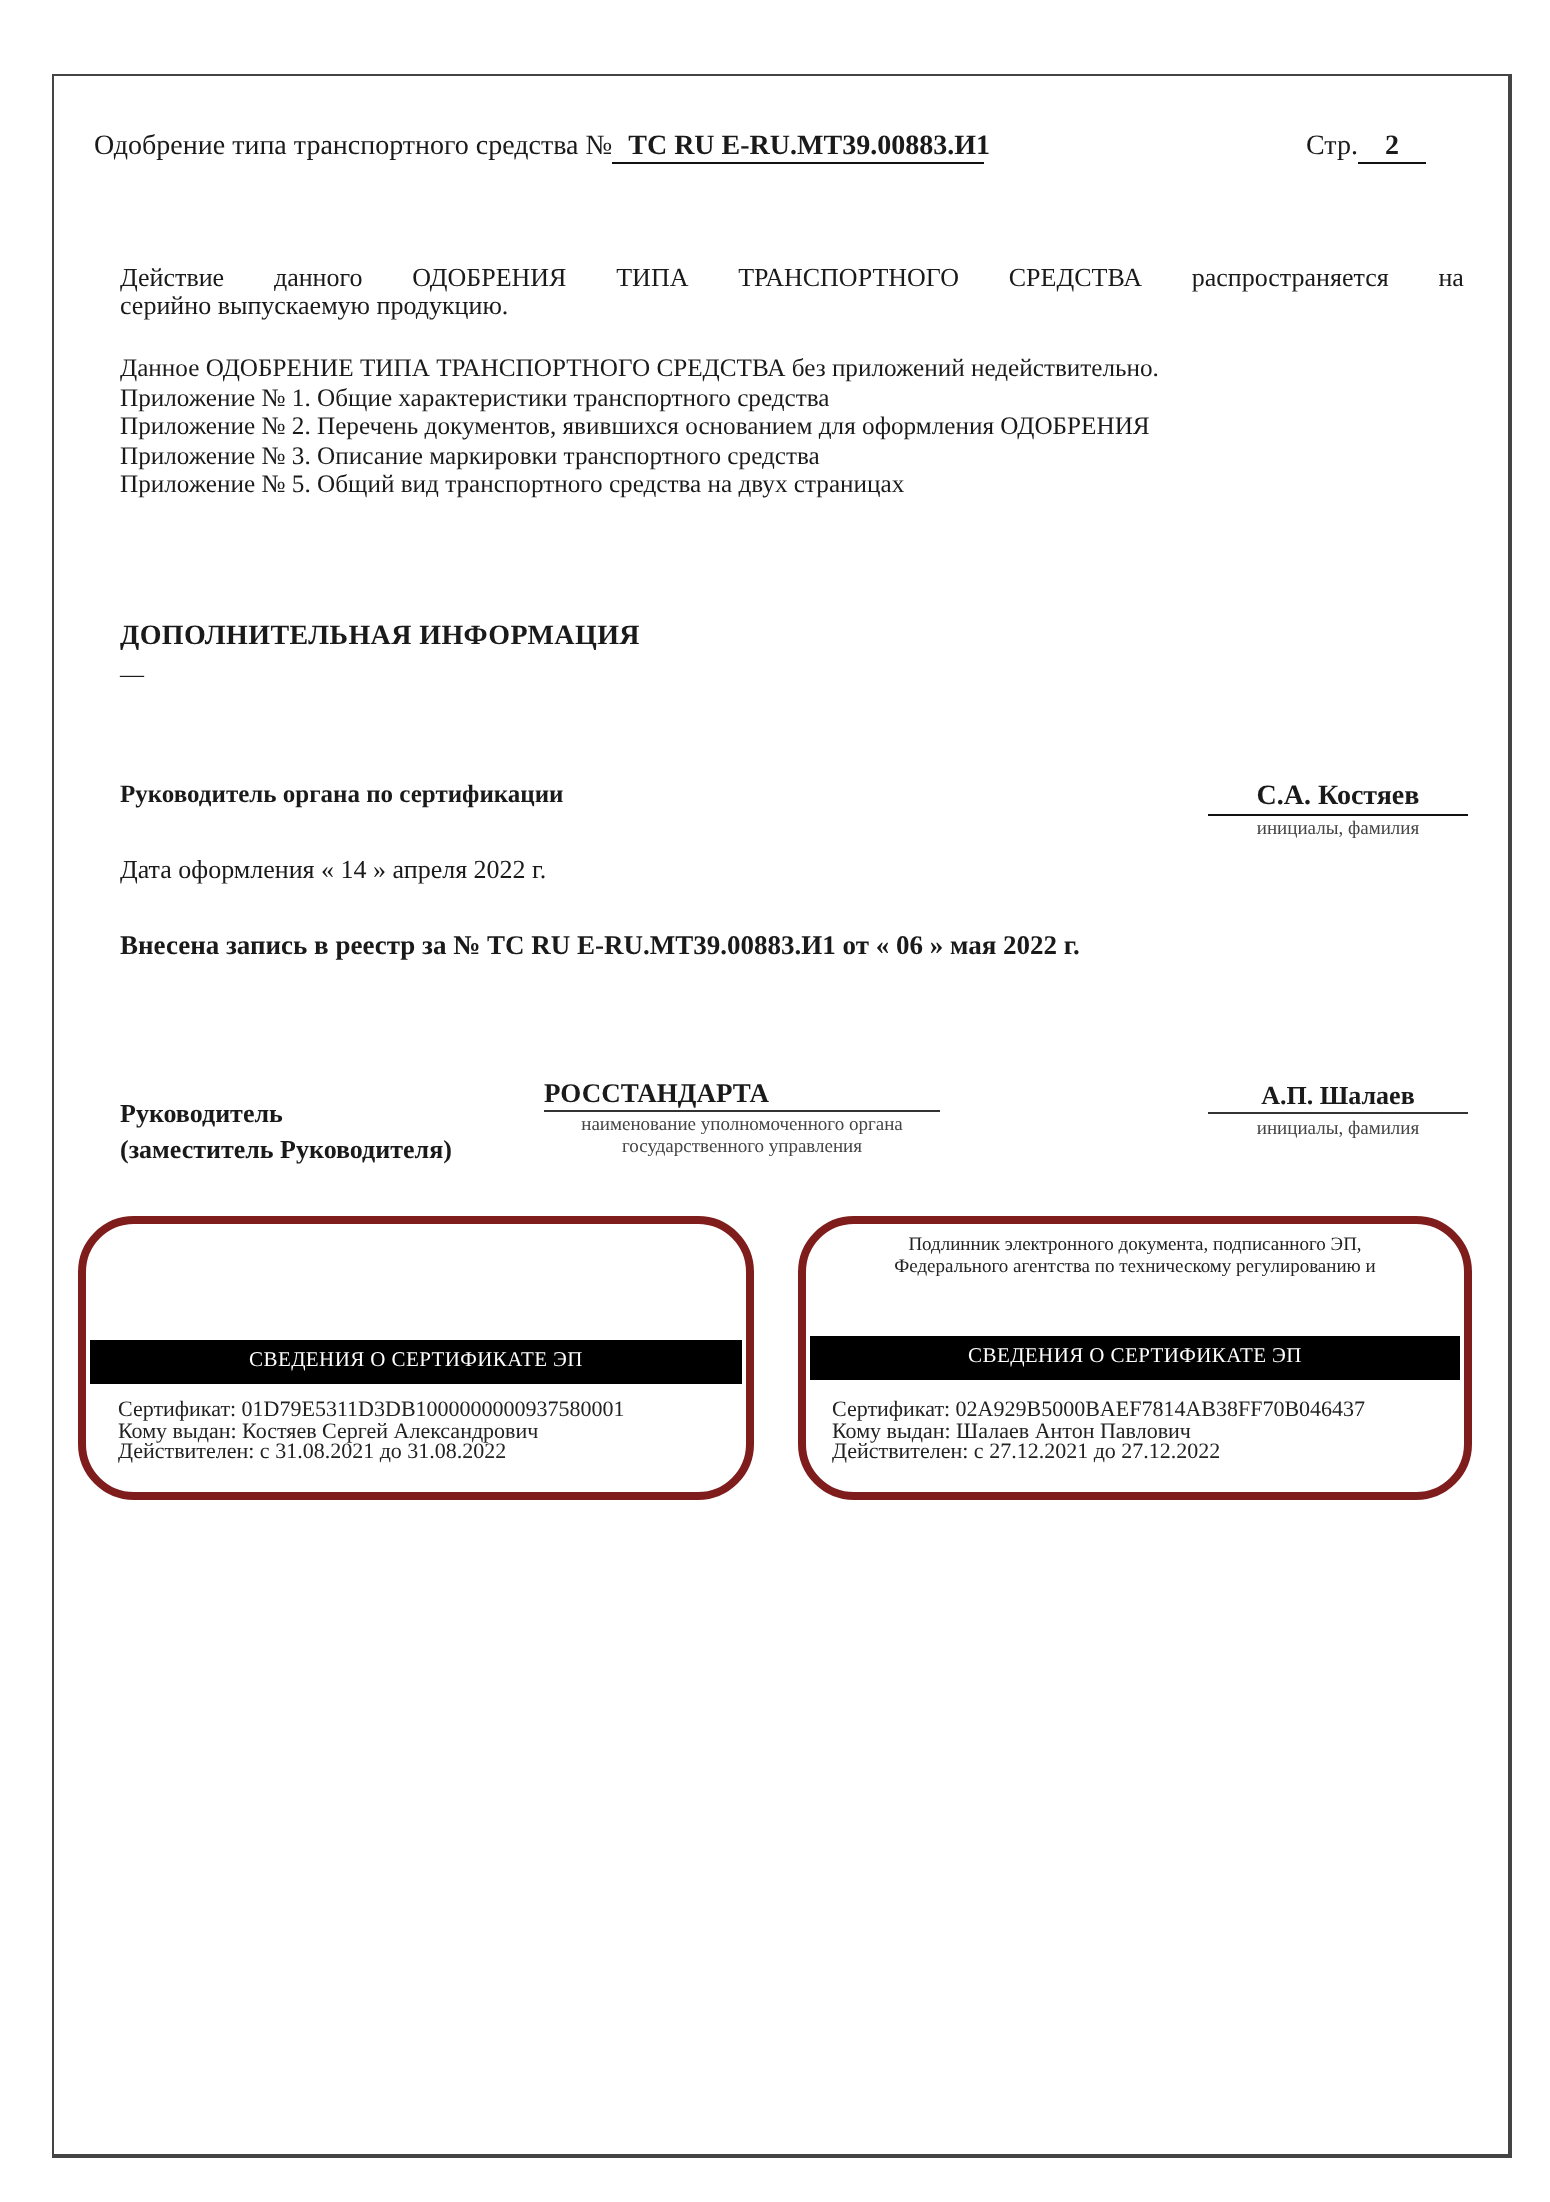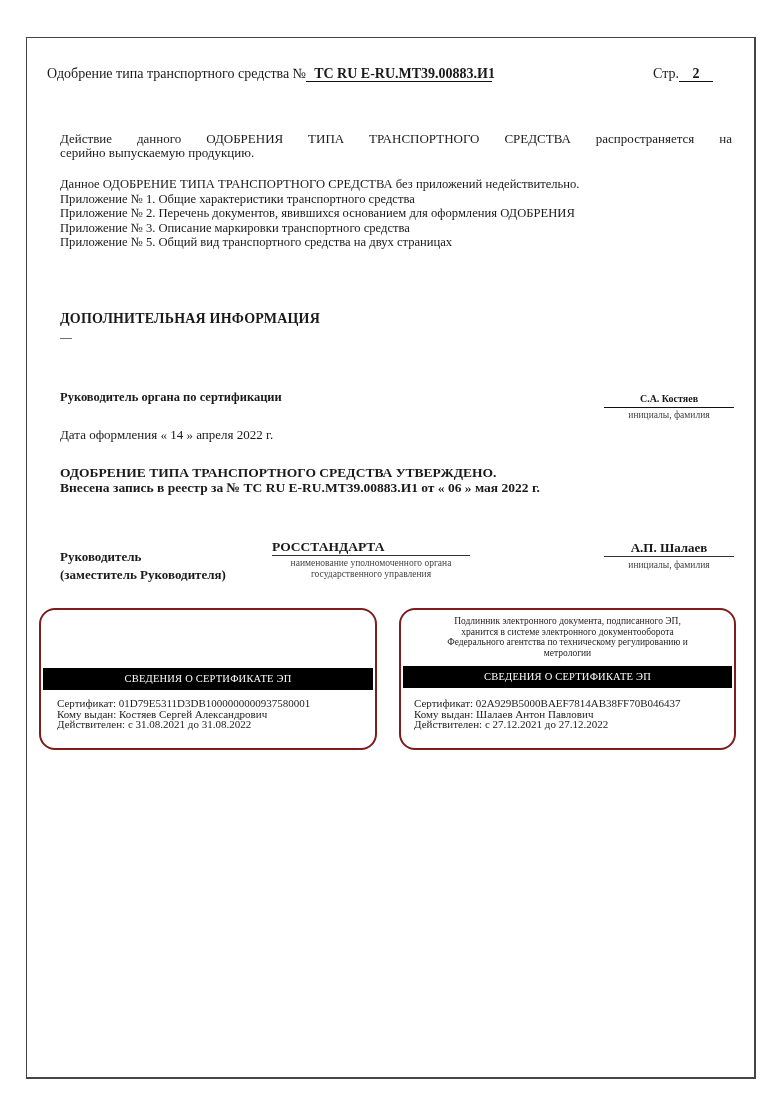--- a/index.html
+++ b/index.html
@@ -29,21 +29,21 @@
     .justify-line { left: 60px; top: 131px; width: 672px; display: flex; justify-content: space-between; font-size: 13px; }
     .l2 { left: 60px; top: 146px; }
 
     .annex { left: 60px; top: 177px; font-size: 12.6px; line-height: 14.5px; }
 
     .section-title { left: 60px; top: 311px; font-size: 14px; font-weight: bold; letter-spacing: 0.2px; }
     .dash { left: 60px; top: 330px; font-size: 12px; }
 
     .signer-title { left: 60px; top: 390px; font-size: 12.5px; font-weight: bold; }
     .signer-name {
-      left: 604px; top: 391px; width: 130px; text-align: center; font-size: 10px; font-weight: bold;
+      left: 604px; top: 391px; width: 130px; text-align: center; font-size: 14px; font-weight: bold;
       border-bottom: 1.2px solid #111; line-height: 16px;
     }
     .signer-caption { left: 604px; top: 410px; width: 130px; text-align: center; font-size: 9.5px; color: #444; }
 
     .date-line { left: 60px; top: 427px; font-size: 13px; }
 
     .approved { left: 60px; top: 465px; font-size: 13.5px; font-weight: bold; line-height: 15px; }
 
     .head-label { left: 60px; top: 548px; width: 145px; font-size: 13px; font-weight: bold; line-height: 18px; }
     .org-name {
@@ -52,21 +52,21 @@
     }
     .org-caption { left: 272px; top: 558px; width: 198px; text-align: center; font-size: 9.5px; line-height: 11px; color: #444; }
     .head-name {
       left: 604px; top: 540px; width: 130px; text-align: center; font-size: 13px; font-weight: bold;
       border-bottom: 1.2px solid #333; line-height: 16px;
     }
     .head-caption { left: 604px; top: 560px; width: 130px; text-align: center; font-size: 9.5px; color: #444; }
 
     
     .cert-card {
-      position: absolute; border: 2px solid #7f1d1d; border-radius: 16px; background: #fff; overflow: hidden;
+      position: absolute; border: 4px solid #7f1d1d; border-radius: 28px; background: #fff; overflow: hidden;
     }
     .cert-left { left: 39px; top: 608px; width: 338px; height: 142px; }
     .cert-right { left: 399px; top: 608px; width: 337px; height: 142px; }
 
     .cert-note {
       position: absolute; left: 0; right: 0; top: 6px; text-align: center;
       font-size: 9.5px; line-height: 10.5px; color: #222;
     }
     .cert-band {
       position: absolute; left: 2px; right: 2px; height: 22px; background: #000; color: #fff;
@@ -114,21 +114,20 @@
 
 <div class="abs section-title">ДОПОЛНИТЕЛЬНАЯ ИНФОРМАЦИЯ</div>
 <div class="abs dash">—</div>
 
 <div class="abs signer-title">Руководитель органа по сертификации</div>
 <div class="abs signer-name">С.А. Костяев</div>
 <div class="abs signer-caption">инициалы, фамилия</div>
 <div class="abs date-line">Дата оформления « 14 » апреля 2022 г.</div>
 
 <div class="abs approved">
-  <div>ОДОБРЕНИЕ ТИПА ТРАНСПОРТНОГО СРЕДСТВА УТВЕРЖДЕНО.</div>
   <div>Внесена запись в реестр за № ТС RU E-RU.МТ39.00883.И1 от « 06 » мая 2022 г.</div>
 </div>
 
 <div class="abs head-label">
   <div>Руководитель</div>
   <div>(заместитель Руководителя)</div>
 </div>
 <div class="abs org-name">РОССТАНДАРТА</div>
 <div class="abs org-caption">
   <div>наименование уполномоченного органа</div>
@@ -142,23 +141,21 @@
   <div class="cert-info">
     <div>Сертификат: 01D79E5311D3DB1000000000937580001</div>
     <div>Кому выдан: Костяев Сергей Александрович</div>
     <div>Действителен: с 31.08.2021 до 31.08.2022</div>
   </div>
 </div>
 
 <div class="cert-card cert-right">
   <div class="cert-note">
     <div>Подлинник электронного документа, подписанного ЭП,</div>
-    <div>хранится в системе электронного документооборота</div>
     <div>Федерального агентства по техническому регулированию и</div>
-    <div>метрологии</div>
   </div>
   <div class="cert-band">СВЕДЕНИЯ О СЕРТИФИКАТЕ ЭП</div>
   <div class="cert-info">
     <div>Сертификат: 02A929B5000BAEF7814AB38FF70B046437</div>
     <div>Кому выдан: Шалаев Антон Павлович</div>
     <div>Действителен: с 27.12.2021 до 27.12.2022</div>
   </div>
 </div>
 
 </body></html>

